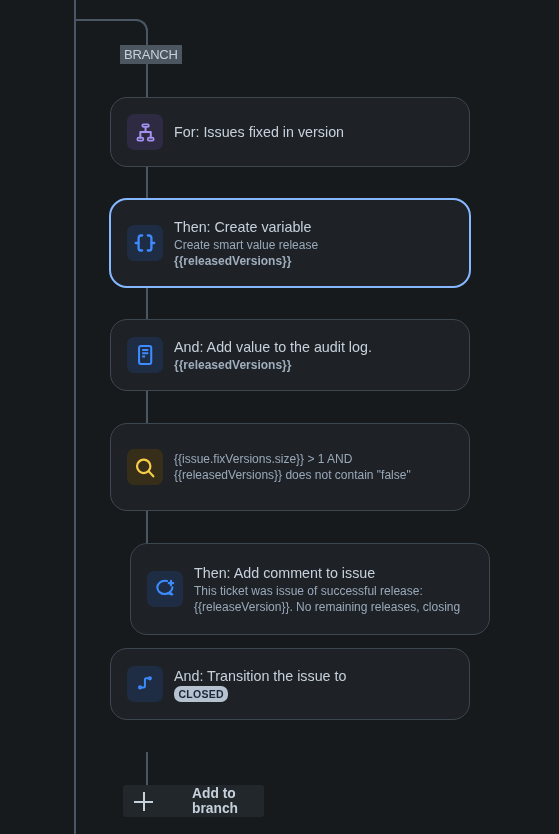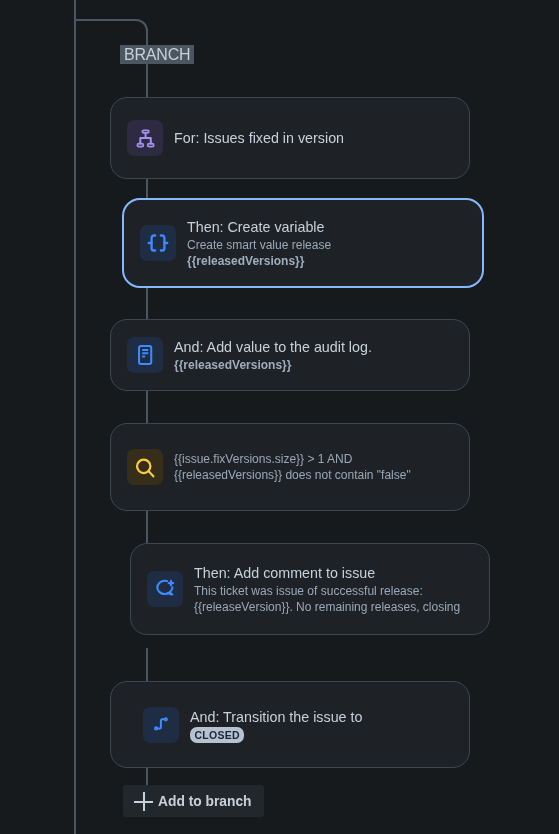--- a/index.html
+++ b/index.html
@@ -13,21 +13,21 @@
   
   .rail{position:absolute;left:74px;top:0;width:2px;height:834px;background:#4a5663;}
   .branch-h{position:absolute;left:74px;top:19px;width:63px;height:2px;background:#4a5663;}
   .branch-corner{position:absolute;left:136px;top:19px;width:12px;height:12px;
      border-top:2px solid #4a5663;border-right:2px solid #4a5663;
      border-top-right-radius:12px;box-sizing:border-box;}
   .spine{position:absolute;left:146px;width:2px;background:#4a5663;}
 
   .branch-badge{position:absolute;left:120px;top:45px;height:19px;
      background:#4b5660;border-radius:0;color:#c7d1db;
-     font-size:16px;letter-spacing:-0.2px;line-height:20px;padding:0 4px;}
+     font-size:13px;letter-spacing:-0.2px;line-height:20px;padding:0 4px;}
 
   .card{position:absolute;left:110px;width:360px;box-sizing:border-box;
         background:#1e2226;border:1px solid #3d4750;border-radius:17px;
         display:flex;align-items:center;}
   .card.selected{border:2px solid #85b8ff;background:#1e2226;left:109px;width:362px;border-radius:18px;}
 
   .icon-box{width:36px;height:36px;border-radius:7px;margin-left:16px;
         flex:0 0 36px;display:flex;align-items:center;justify-content:center;}
   .ib-purple{background:#2d2a42;}
   .ib-blue{background:#1e2d44;}
@@ -39,21 +39,21 @@
   .card-sub.strong{font-weight:bold;color:#9fadbc;}
 
   .chip-row{height:16px;line-height:16px;}
   .chip{display:inline-block;vertical-align:top;background:#b6c2cf;color:#1b2638;border-radius:7px;
         font-size:10.5px;font-weight:bold;letter-spacing:0.25px;padding:0 4.5px;line-height:16px;
         height:16px;margin-top:0px;}
 
   .add-btn{position:absolute;left:123px;top:785px;height:32px;width:141px;box-sizing:border-box;
         display:flex;align-items:center;
         background:#22272b;border-radius:3px;padding:0 0 0 11px;color:#c7d1db;
-        font-size:13.8px;font-weight:bold;}
+        font-size:13.8px;font-weight:bold;gap:34px;}
   .plus{width:19px;height:19px;margin-right:5px;position:relative;flex:0 0 19px;}
   .plus::before,.plus::after{content:"";position:absolute;background:#c7d1db;}
   .plus::before{left:0;top:9px;width:19px;height:2px;}
   .plus::after{top:0;left:9px;height:19px;width:2px;}
 </style>
 </head>
 <body>
 
 <div id="root">
 
@@ -64,36 +64,36 @@
   <div class="spine" style="top:29px;height:69px;"></div>
   <div class="spine" style="top:166px;height:32px;"></div>
   <div class="spine" style="top:288px;height:32px;"></div>
   <div class="spine" style="top:390px;height:34px;"></div>
   <div class="spine" style="top:510px;height:34px;"></div>
   <div class="spine" style="top:648px;height:34px;"></div>
   <div class="spine" style="top:752px;height:33px;"></div>
 
   <div class="branch-badge">BRANCH</div>
 
-  <div class="card" style="top:97px;height:82px;">
+  <div class="card" style="top:97px;height:70px;">
     <div class="icon-box ib-purple">
       <svg width="22" height="22" viewBox="0 0 24 24" fill="none" stroke="#a491f0" stroke-width="1.9" stroke-linecap="round" stroke-linejoin="round">
         <rect x="9.05" y="3.55" width="7.15" height="2.9" rx="1.45"></rect>
         <rect x="3.65" y="18.2" width="6.55" height="3.2" rx="1.6"></rect>
         <rect x="14.95" y="18.2" width="6.55" height="3.2" rx="1.6"></rect>
         <path d="M12.6 6.45v5.55" stroke-width="2.2"></path>
         <path d="M6.9 18.2v-6.2h11.4v6.2" stroke-width="2.2"></path>
       </svg>
     </div>
     <div class="card-body">
       <div class="card-title">For: Issues fixed in version</div>
     </div>
   </div>
 
-  <div class="card selected" style="top:198px;height:90px;margin-left:13px;">
+  <div class="card selected" style="top:198px;height:90px;">
     <div class="icon-box ib-blue">
       <svg width="22" height="22" viewBox="0 0 24 24" fill="none" stroke="#3d8bff" stroke-width="2.5" stroke-linecap="round" stroke-linejoin="round">
         <path d="M8.9 3.8H7.6A2.6 2.6 0 0 0 5 6.4v11.2a2.6 2.6 0 0 0 2.6 2.6h1.3"></path>
         <path d="M15.1 3.8h1.3A2.6 2.6 0 0 1 19 6.4v11.2a2.6 2.6 0 0 1-2.6 2.6h-1.3"></path>
         <path d="M5 12H1.9M19 12h3.1"></path>
       </svg>
     </div>
     <div class="card-body">
       <div class="card-title">Then: Create variable</div>
       <div class="card-sub">Create smart value release</div>
@@ -135,21 +135,21 @@
         <path d="M18.5 3.1v4.9M16.05 5.55h4.9"></path>
       </svg>
     </div>
     <div class="card-body">
       <div class="card-title">Then: Add comment to issue</div>
       <div class="card-sub">This ticket was issue of successful release:</div>
       <div class="card-sub">{{releaseVersion}}. No remaining releases, closing</div>
     </div>
   </div>
 
-  <div class="card" style="top:681px;height:87px;padding-left:16px;">
+  <div class="card" style="top:648px;height:72px;">
     <div class="icon-box ib-blue">
       <svg width="22" height="22" viewBox="0 0 24 24" fill="none" stroke="#3d8bff" stroke-width="2.2" stroke-linecap="round" stroke-linejoin="round">
         <circle cx="6.6" cy="15.7" r="1.35" stroke-width="1.8"></circle>
         <circle cx="17.3" cy="5.8" r="1.35" stroke-width="1.8"></circle>
         <path d="M8.1 15.7h2.5a1.3 1.3 0 0 0 1.3-1.3V7.1a1.3 1.3 0 0 1 1.3-1.3h2.5"></path>
       </svg>
     </div>
     <div class="card-body">
       <div class="card-title">And: Transition the issue to</div>
       <div class="chip-row"><span class="chip">CLOSED</span></div>

